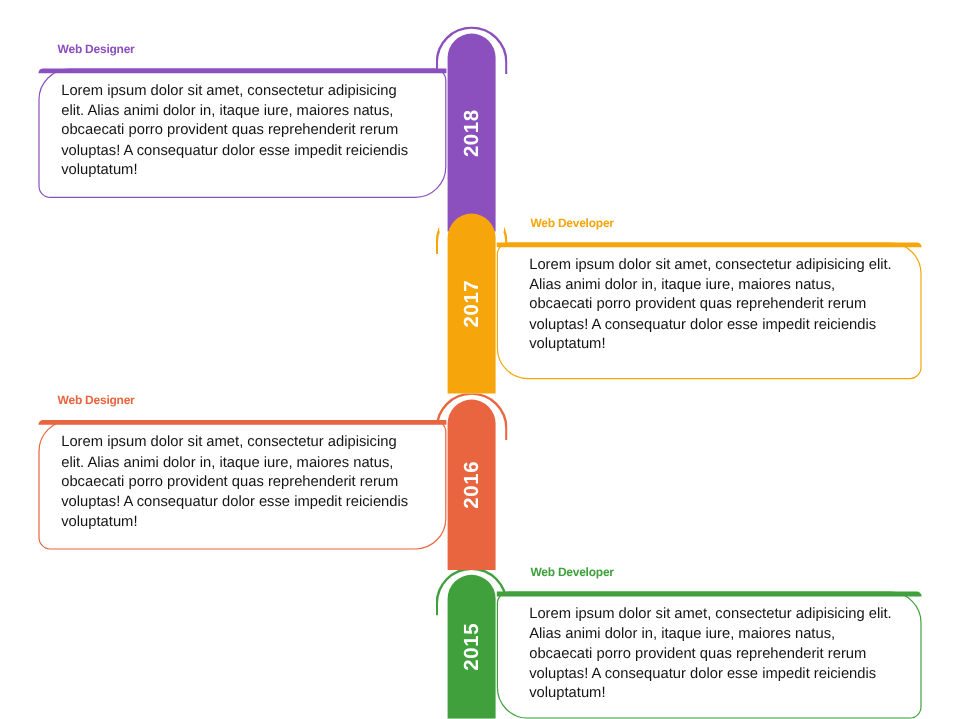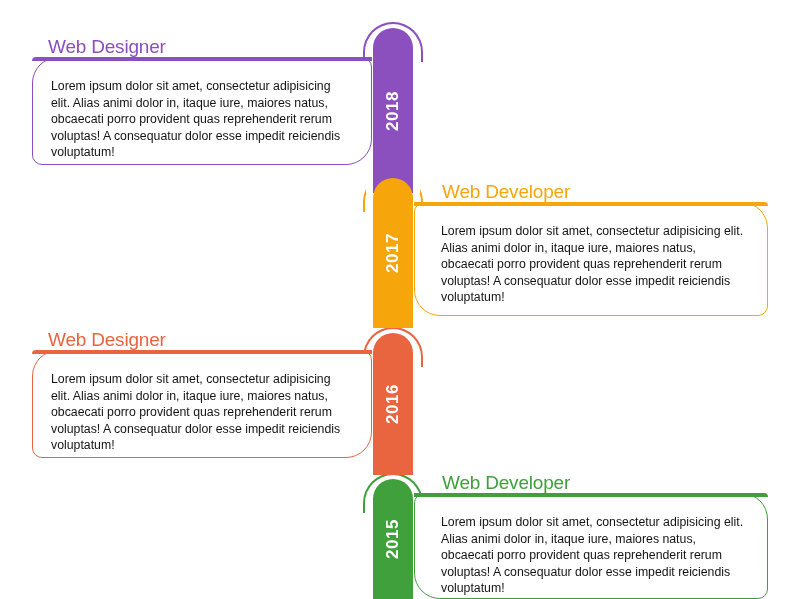--- a/index.html
+++ b/index.html
@@ -69,22 +69,22 @@
   
   .ring-stub {
     position: absolute;
     height: 2px;
     z-index: 1;
   }
 
   
   .entry-title {
     position: absolute;
-    font-size: 19px;
-    font-weight: normal;
+    font-size: 10px;
+    font-weight: bold;
     letter-spacing: -0.2px;
     white-space: nowrap;
     z-index: 4;
   }
 
   .card {
     position: absolute;
     background: #ffffff;
     border-style: solid;
     border-width: 1px;
@@ -101,21 +101,21 @@
   }
 
   .card.left  { border-radius: 26px 10px 26px 10px; }
   .card.right { border-radius: 10px 26px 10px 26px; }
 
   .card.left  .card-top { border-radius: 4px 0 0 0; }
   .card.right .card-top { border-radius: 0 4px 0 0; }
 
   .card-body {
     position: absolute;
-    top: 20px;
+    top: 9px;
     font-size: 12.3px;
     line-height: 16.6px;
     color: #141414;
     font-family: "Liberation Sans", sans-serif;
   }
 
   .card.left  .card-body { left: 18px; right: 26px; }
   .card.right .card-body { left: 26px; right: 18px; }
 </style>
 </head>

